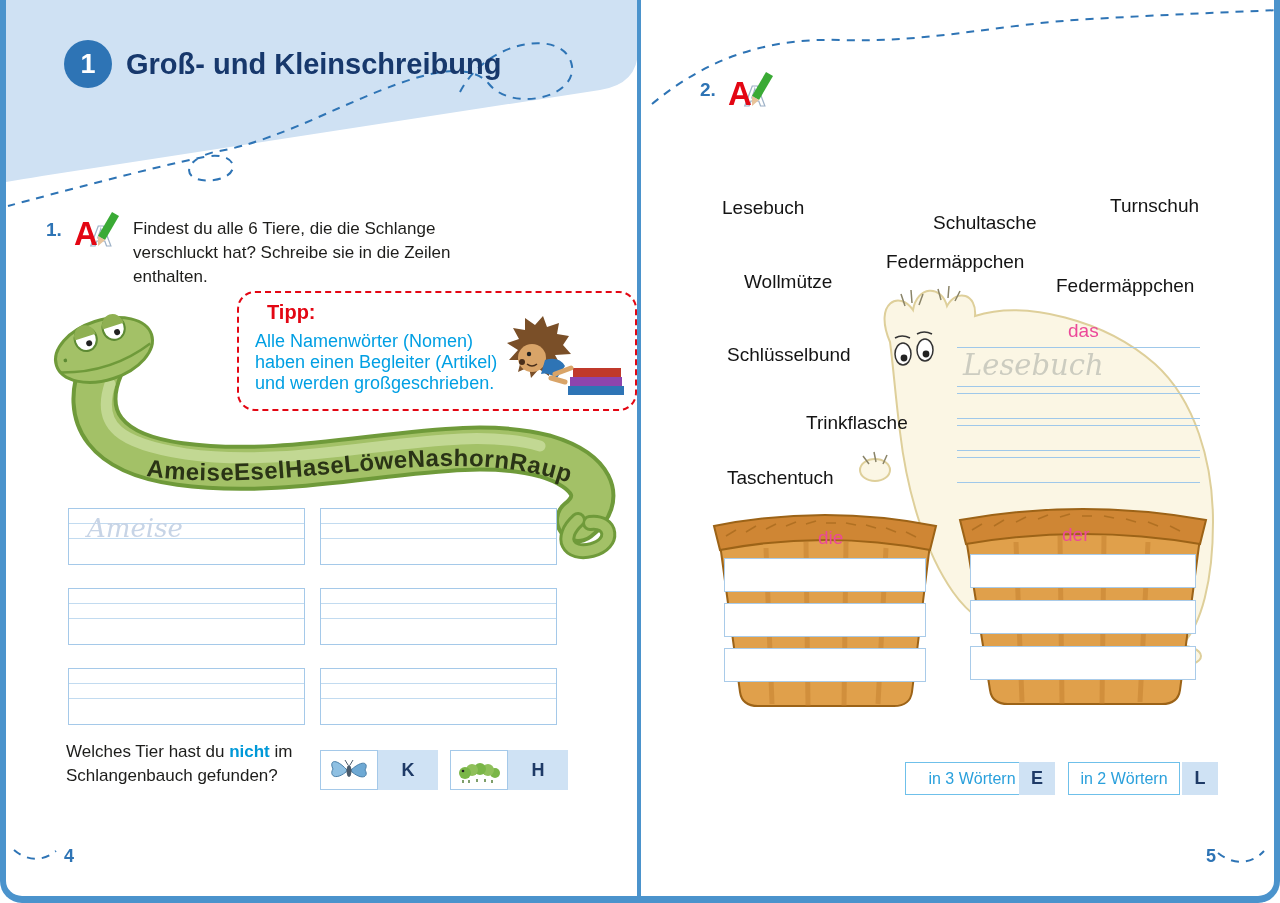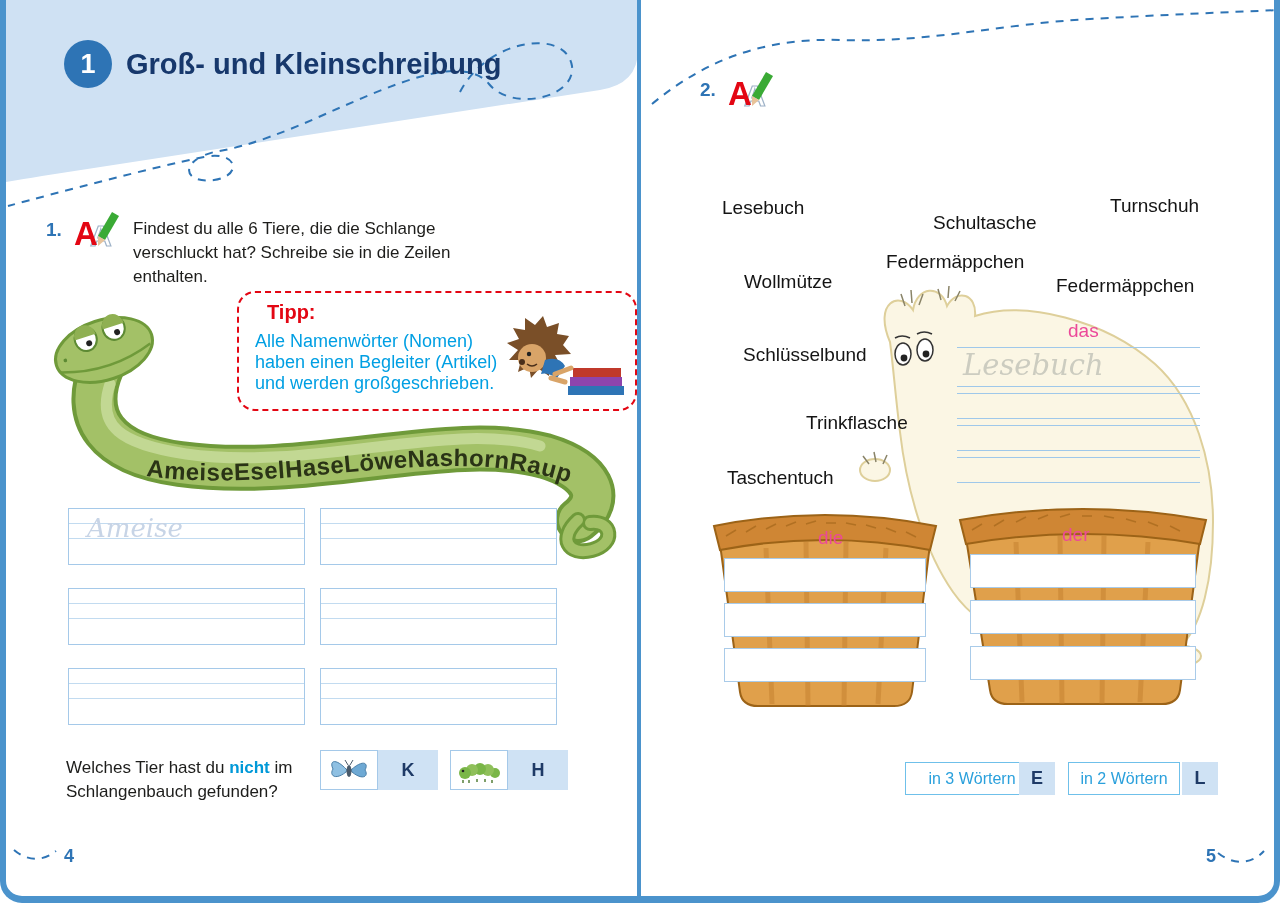--- a/index.html
+++ b/index.html
@@ -133,21 +133,21 @@
 
   <div class="abs wbox" style="left:68px;top:508px;">
     <span class="trace" style="position:absolute;left:18px;top:4px;font-size:26px;">Ameise</span>
   </div>
   <div class="abs wbox" style="left:320px;top:508px;"></div>
   <div class="abs wbox" style="left:68px;top:588px;"></div>
   <div class="abs wbox" style="left:320px;top:588px;"></div>
   <div class="abs wbox" style="left:68px;top:668px;"></div>
   <div class="abs wbox" style="left:320px;top:668px;"></div>
 
-  <div class="abs qtext" style="left:66px;top:756px;width:270px;">
+  <div class="abs qtext" style="left:66px;top:740px;width:270px;">
     <span>Welches Tier hast du </span><span class="hl">nicht</span><span> im Schlangenbauch gefunden?</span>
   </div>
 
   <div class="abs chip" style="left:320px;top:750px;">
     <div class="chip-img">
       <svg width="44" height="30" viewBox="0 0 44 30">
         <path d="M20 15 C 8 2 2 6 6 14 C 2 20 8 26 19 17 Z" fill="#8fc0e2" stroke="#4a7fa8" stroke-width="1"></path>
         <path d="M24 15 C 36 4 42 8 38 15 C 42 21 36 26 25 17 Z" fill="#6ea9d4" stroke="#4a7fa8" stroke-width="1"></path>
         <ellipse cx="22" cy="16" rx="2.5" ry="6" fill="#4a5a6a"></ellipse>
         <path d="M21 10 L18 5 M23 10 L26 5" stroke="#4a5a6a" stroke-width="1" fill="none"></path>
@@ -195,21 +195,21 @@
     <circle cx="81" cy="82" r="3.4" fill="#222"></circle>
     <path d="M50 66 Q57 62 65 66 M72 62 Q79 58 87 62" stroke="#333" stroke-width="1.5" fill="none"></path>
   </svg>
 
   <div class="abs word" style="left:722px;top:197px;">Lesebuch</div>
   <div class="abs word" style="left:933px;top:184px;margin-top:28px;">Schultasche</div>
   <div class="abs word" style="left:1110px;top:195px;">Turnschuh</div>
   <div class="abs word" style="left:744px;top:271px;">Wollmütze</div>
   <div class="abs word" style="left:886px;top:251px;">Federmäppchen</div>
   <div class="abs word" style="left:1056px;top:275px;">Federmäppchen</div>
-  <div class="abs word" style="left:727px;top:344px;margin-left:16px;">Schlüsselbund</div>
+  <div class="abs word" style="left:727px;top:344px;">Schlüsselbund</div>
   <div class="abs word" style="left:806px;top:412px;">Trinkflasche</div>
   <div class="abs word" style="left:727px;top:467px;">Taschentuch</div>
 
   <div class="abs article" style="left:1068px;top:320px;">das</div>
   <div class="abs daslines">
     <div class="lrow" style="height:38px;position:relative;">
       <span class="trace" style="position:absolute;left:6px;top:0;font-size:29px;color:#ccccc0;">Lesebuch</span>
     </div>
     <div class="lrow" style="height:24px;"></div>
     <div class="lrow" style="height:24px;"></div>

